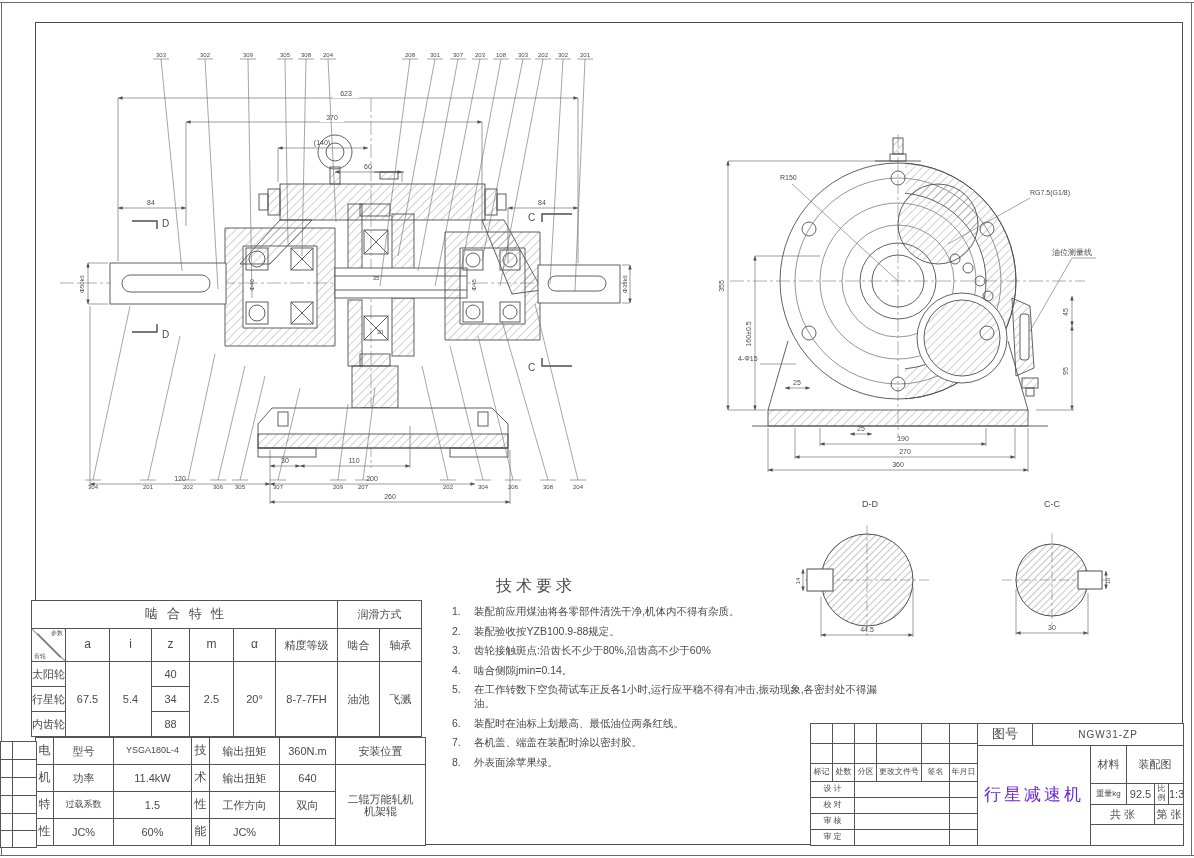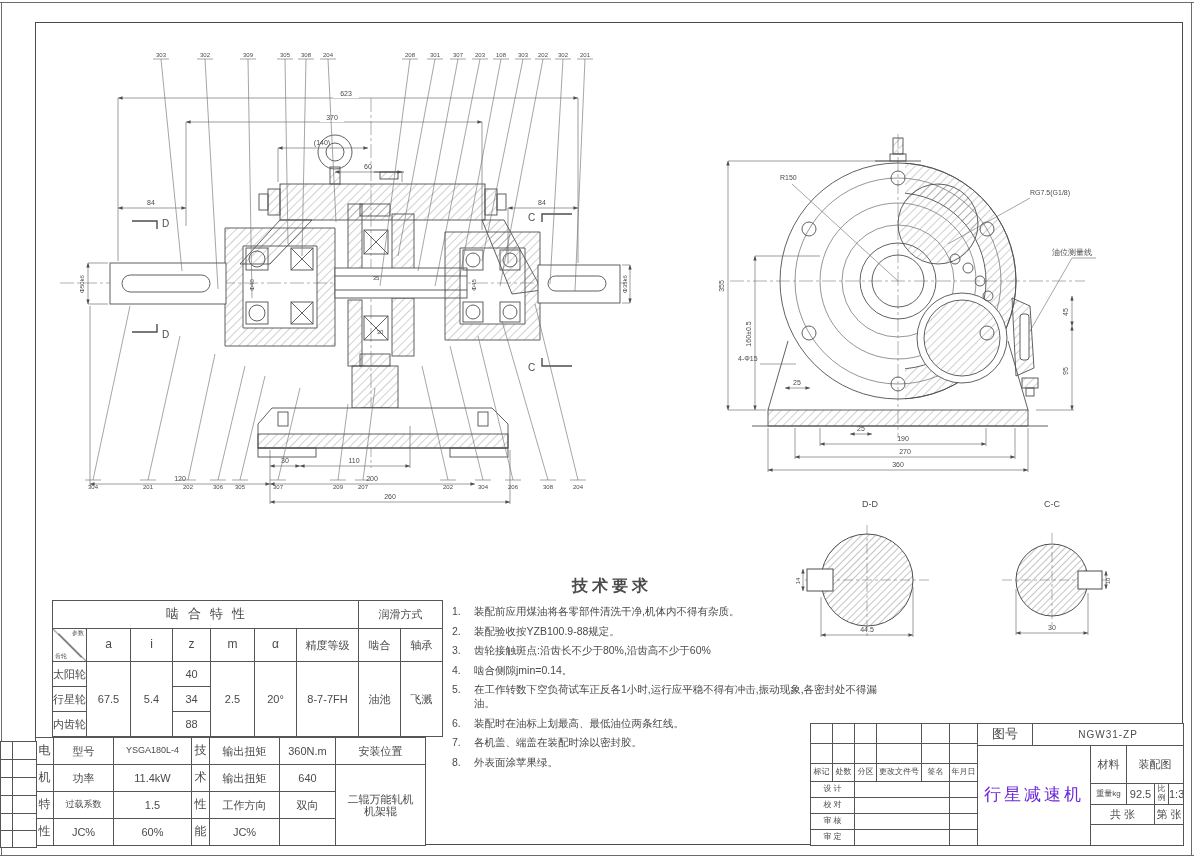--- a/index.html
+++ b/index.html
@@ -6,21 +6,21 @@
   .sheet{position:relative;width:1194px;height:858px;background:#ffffff;overflow:hidden;
          font-family:"Liberation Sans","DejaVu Sans",sans-serif;color:#3d3d3d;}
   .edge{position:absolute;background:#6b6b6b;}
   .frame{position:absolute;left:35px;top:22px;width:1148px;height:823px;border:1.6px solid #4a4a4a;box-sizing:border-box;}
   svg{position:absolute;overflow:visible;}
   svg text{fill:#4a4a4a;font-family:"Liberation Sans","DejaVu Sans",sans-serif;}
   
   table{border-collapse:collapse;table-layout:fixed;position:absolute;background:#fff;}
   td{border:1px solid #555;text-align:center;vertical-align:middle;padding:0;overflow:hidden;
      font-size:11px;color:#4a4a4a;line-height:1.1;}
-  .mesh{left:52px;top:600px;width:390px;height:137px;padding-left:12px;}
+  .mesh{left:31px;top:600px;width:390px;height:137px;padding-left:12px;}
   .mesh .ttl{font-size:13px;letter-spacing:9px;padding-left:9px;}
   .mesh .hdr{font-size:12px;}
   .mesh .sml{font-size:11px;}
   .diag{position:relative;background:
         linear-gradient(to top right,transparent calc(50% - 0.6px),#555 calc(50% - 0.6px),#555 calc(50% + 0.6px),transparent calc(50% + 0.6px));}
   .diag .c1{position:absolute;top:1px;right:2px;font-size:6px;}
   .diag .c2{position:absolute;bottom:1px;left:2px;font-size:6px;}
   .motor{left:35px;top:737px;width:390px;height:108px;}
   .motor td{font-size:11px;}
   .motor .vert{font-size:12px;}
@@ -30,21 +30,21 @@
   .tb{position:absolute;left:810px;top:723px;width:373px;height:122px;}
   .tb table{left:0;top:0;}
   .tbl{width:167px;height:122px;}
   .tbl td{font-size:8px;}
   .tbr{left:167px !important;width:206px;height:122px;}
   .tbr .no{font-size:10px;letter-spacing:1px;}
   .tbr .name{font-size:17px;letter-spacing:3px;color:#6d28d9;}
   .tbr .sm{font-size:8px;}
   
   .tech{position:absolute;left:452px;top:576px;width:438px;}
-  .tech h3{margin:0 0 8px 120px;font-size:16px;font-weight:bold;letter-spacing:4px;color:#4a4a4a;}
+  .tech h3{margin:0 0 8px 44px;font-size:16px;font-weight:normal;letter-spacing:4px;color:#4a4a4a;}
   .tech ol{margin:0;padding:0;list-style:none;}
   .tech li{font-size:10.5px;margin-bottom:5.5px;color:#4a4a4a;display:flex;}
   .tech li .n{width:22px;flex:none;}
 </style>
 </head>
 <body>
 
 <div class="sheet">
 
   <div class="edge" style="left:0;top:2px;width:1194px;height:1px;"></div>

